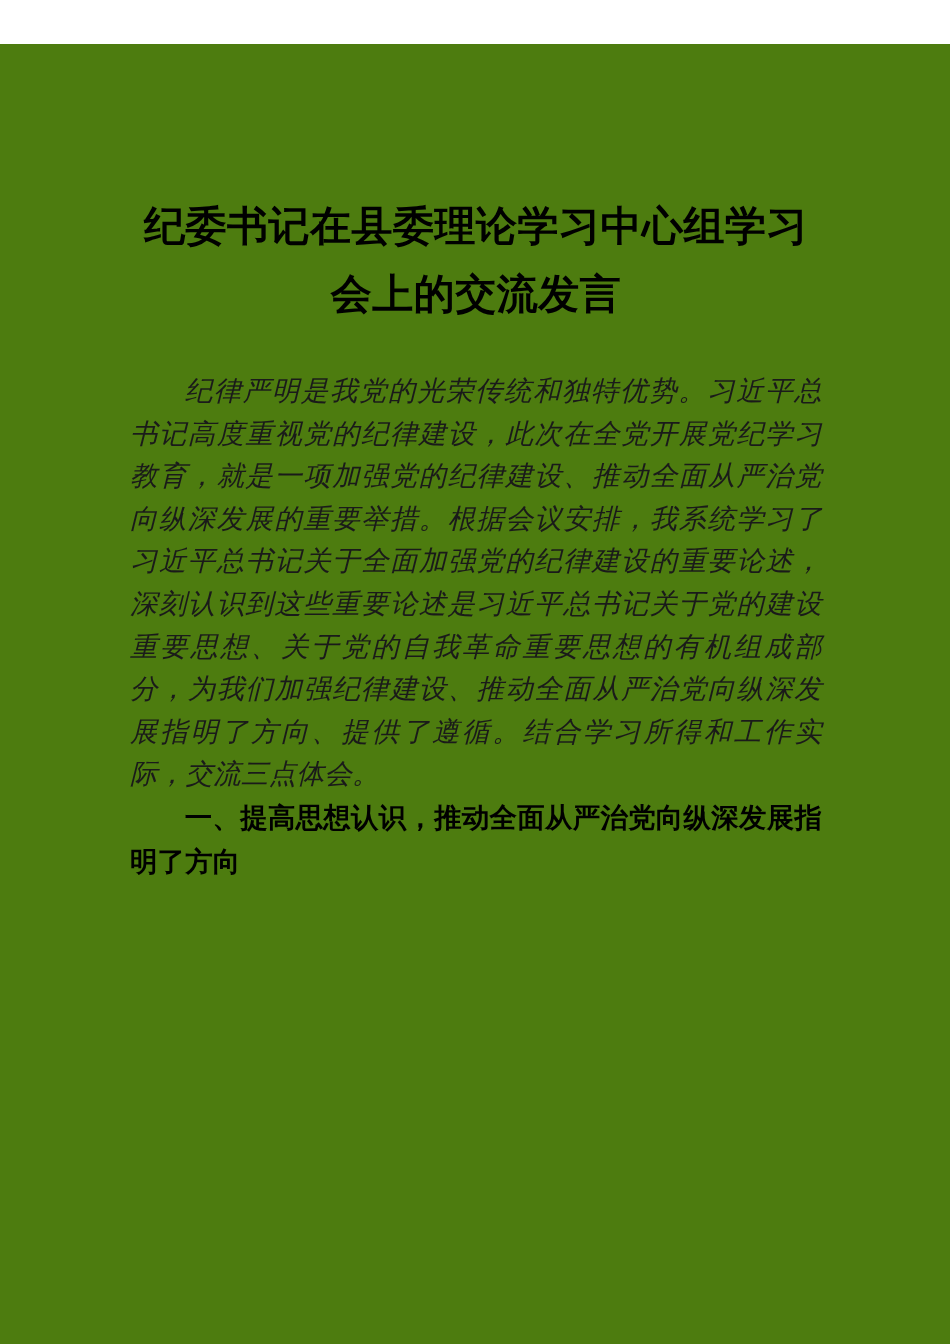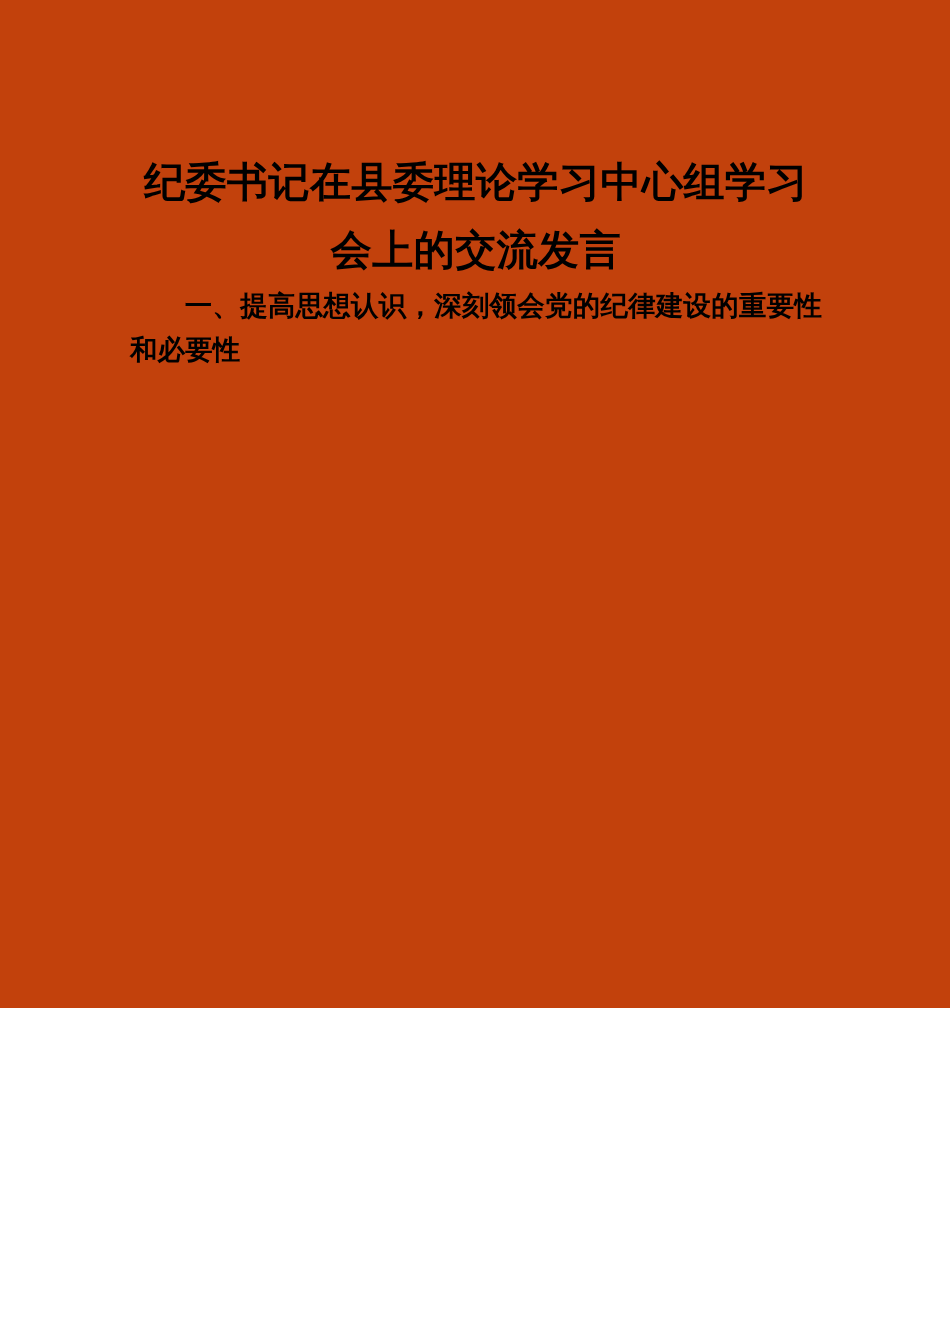--- a/index.html
+++ b/index.html
@@ -7,24 +7,25 @@
     padding: 0;
     background: #ffffff;
   }
   body {
     font-family: "Liberation Serif", "DejaVu Serif", serif;
     color: #000000;
   }
   .page {
     position: relative;
     width: 950px;
-    height: 1008px;
-    background: #c2410c;
+    height: 1300px;
+    background: #4d7c0f;
     overflow: hidden;
     box-sizing: border-box;
+    margin-top: 44px;
   }
   .content {
     position: absolute;
     left: 130px;
     top: 0;
     width: 692px;
   }
 
   
   .doc-title {
@@ -81,18 +82,19 @@
   }
 </style>
 </head>
 <body>
 
 <div class="page">
   <div class="content">
 
     <h1 class="doc-title">纪委书记在县委理论学习中心组学习会上的交流发言</h1>
 
+    <p class="body-para para-gap-top">纪律严明是我党的光荣传统和独特优势。习近平总书记高度重视党的纪律建设，此次在全党开展党纪学习教育，就是一项加强党的纪律建设、推动全面从严治党向纵深发展的重要举措。根据会议安排，我系统学习了习近平总书记关于全面加强党的纪律建设的重要论述，深刻认识到这些重要论述是习近平总书记关于党的建设重要思想、关于党的自我革命重要思想的有机组成部分，为我们加强纪律建设、推动全面从严治党向纵深发展指明了方向、提供了遵循。结合学习所得和工作实际，交流三点体会。</p>
 
-    <h2 class="section-heading">一、提高思想认识，深刻领会党的纪律建设的重要性和必要性</h2>
+    <h2 class="section-heading">一、提高思想认识，推动全面从严治党向纵深发展指明了方向</h2>
 
 
   </div>
 </div>
 
 </body></html>

